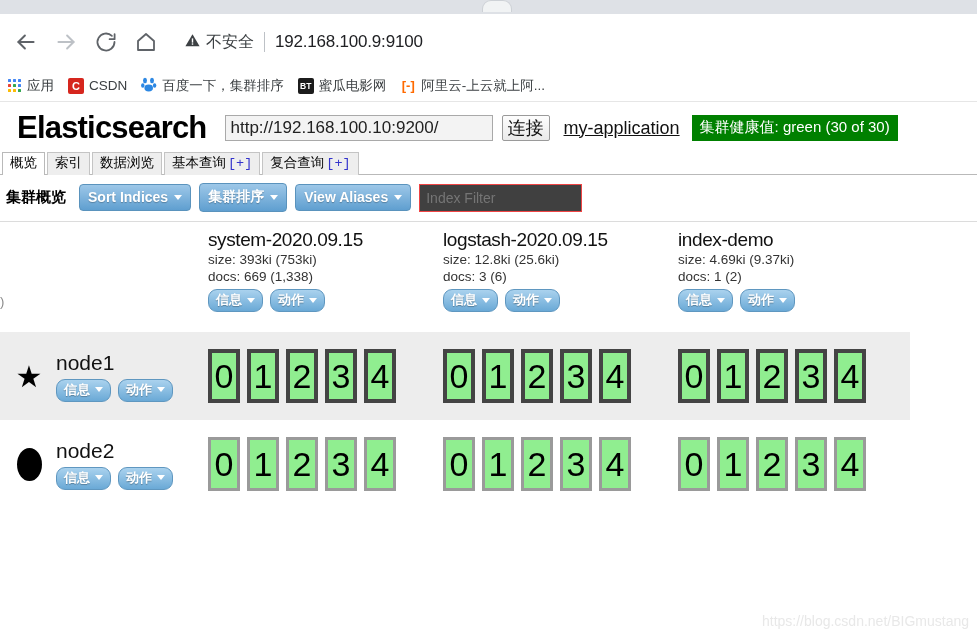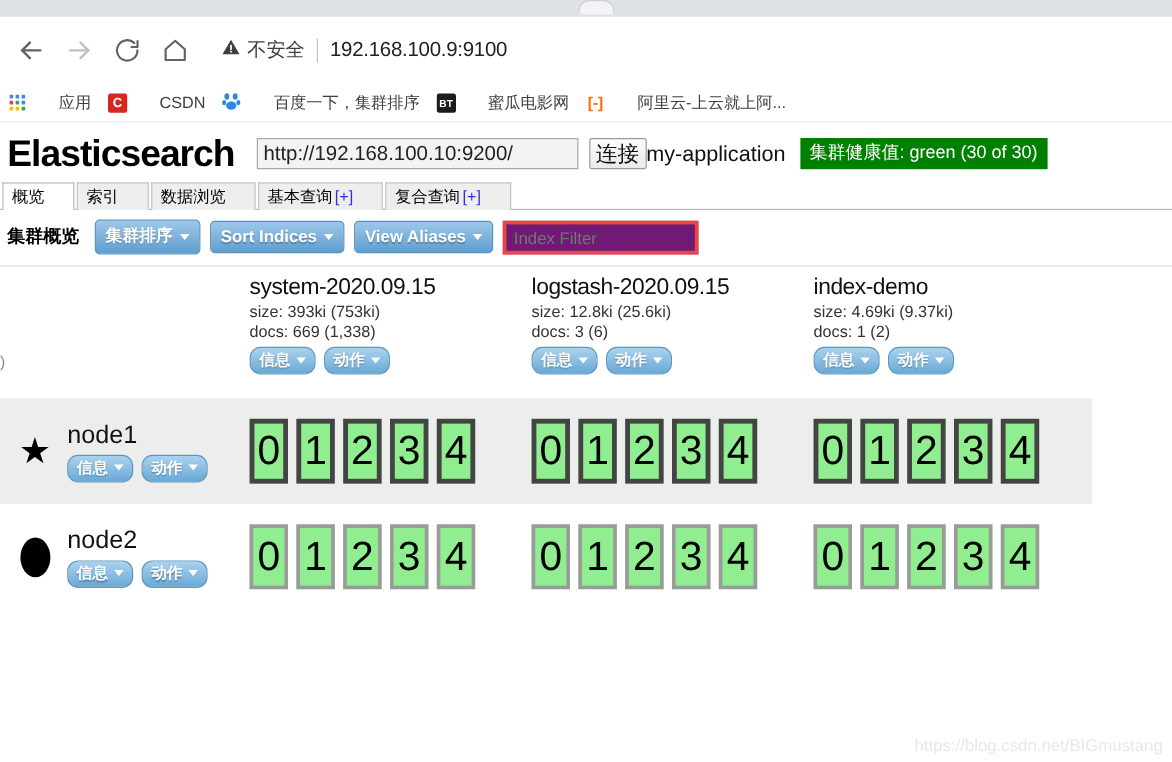--- a/index.html
+++ b/index.html
@@ -80,21 +80,20 @@
     padding: 0 8px;
     font-size: 13.5px;
     color: #3c4043;
     border-bottom: 1px solid #e6e6e6;
   }
   .bm-item {
     display: flex;
     align-items: center;
     margin-right: 14px;
     white-space: nowrap;
-    gap: 22px;
   }
   .bm-item .bm-label { margin-left: 5px; }
   .apps-grid {
     width: 14px; height: 14px;
     display: grid;
     grid-template-columns: repeat(3, 3px);
     grid-template-rows: repeat(3, 3px);
     gap: 2px;
   }
   .apps-grid i { display:block; width:3px; height:3px; border-radius:0.5px;}
@@ -121,20 +120,21 @@
     height: 48px;
   }
   #es-logo {
     font-size: 31px;
     font-weight: bold;
     color: #000;
     letter-spacing: -0.8px;
     font-family: "Liberation Sans", sans-serif;
     margin-right: 18px;
     white-space: nowrap;
+    margin-left: 11px;
   }
   #es-url-input {
     width: 268px; height: 26px;
     border: 1px solid #a9a9a9;
     background: #f3f3f3;
     font-size: 17px;
     color: #222;
     padding: 0 5px;
     font-family: "Liberation Sans", sans-serif;
   }
@@ -144,23 +144,25 @@
     min-width: 38px;
     border: 1px solid #9a9a9a;
     background: linear-gradient(#fdfdfd, #eaeaea);
     font-size: 18px;
     color: #111;
     padding: 0 5px;
     border-radius: 2px;
     font-family: "Liberation Sans", sans-serif;
   }
   #cluster-name {
+    margin-left: 14px;
     font-size: 18px;
     color: #111;
     white-space: nowrap;
+    text-decoration: underline;
   }
   #health-badge {
     margin-left: 12px;
     background: #008000;
     color: #ffffff;
     font-size: 15px;
     padding: 3px 8px 4px 8px;
     white-space: nowrap;
   }
 
@@ -168,29 +170,30 @@
     display: flex;
     align-items: flex-end;
     border-bottom: 1px solid #b9b9b9;
     padding-left: 2px;
     height: 25px;
     background: #ffffff;
   }
   .es-tab {
     font-size: 13.5px;
     color: #000;
-    padding: 3px 24px 3px 7px;
+    padding: 3px 7px 3px 7px;
     border: 1px solid #c4c4c4;
     border-bottom: none;
     background: #eeeeee;
     margin-right: 2px;
     line-height: 16px;
     white-space: nowrap;
     position: relative;
     top: 1px;
+    font-family: Liberation Mono, monospace;
   }
   .es-tab.active {
     background: #ffffff;
     border-color: #b9b9b9;
   }
   .es-tab .plus { color: #3333cc; margin-left: 2px; }
 
   #toolbar2 {
     display: flex;
     align-items: center;
@@ -221,25 +224,25 @@
   }
   .blue-btn .caret {
     margin-left: 6px;
     width: 0; height: 0;
     border-left: 4px solid transparent;
     border-right: 4px solid transparent;
     border-top: 5px solid #ffffff;
   }
   #index-filter {
     width: 163px; height: 28px;
-    border: 3px solid #ef4444;
+    border: 1px solid #ef4444;
     font-size: 14px;
     color: #8d8d8d;
     padding: 0 6px;
-    background: #701a75;
+    background: #404040;
     font-family: "Liberation Sans", sans-serif;
   }
 
   
   #grid { position: relative; }
   #index-headers {
     display: flex;
     padding-top: 6px;
     height: 110px;
   }
@@ -494,25 +497,25 @@
       <span>基本查询</span><span class="plus">[+]</span>
     </div>
     <div class="es-tab">
       <span>复合查询</span><span class="plus">[+]</span>
     </div>
   </div>
 
   <div id="toolbar2">
     <div id="overview-label">集群概览</div>
     <div class="blue-btn">
+      <span>Sort Indices</span>
+      <span class="caret"></span>
+    </div>
+    <div class="blue-btn">
       <span>集群排序</span>
-      <span class="caret"></span>
-    </div>
-    <div class="blue-btn">
-      <span>Sort Indices</span>
       <span class="caret"></span>
     </div>
     <div class="blue-btn">
       <span>View Aliases</span>
       <span class="caret"></span>
     </div>
     <input id="index-filter" type="text" placeholder="Index Filter" style="">
   </div>
 
   <div id="grid">

